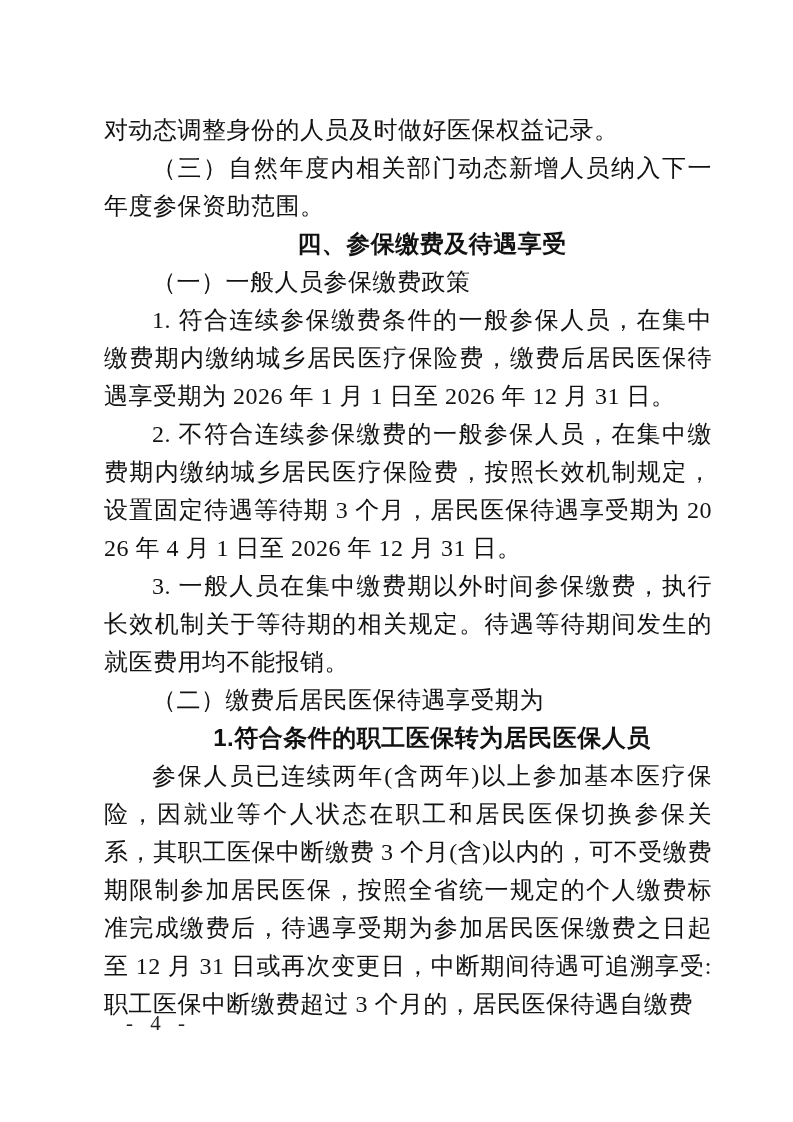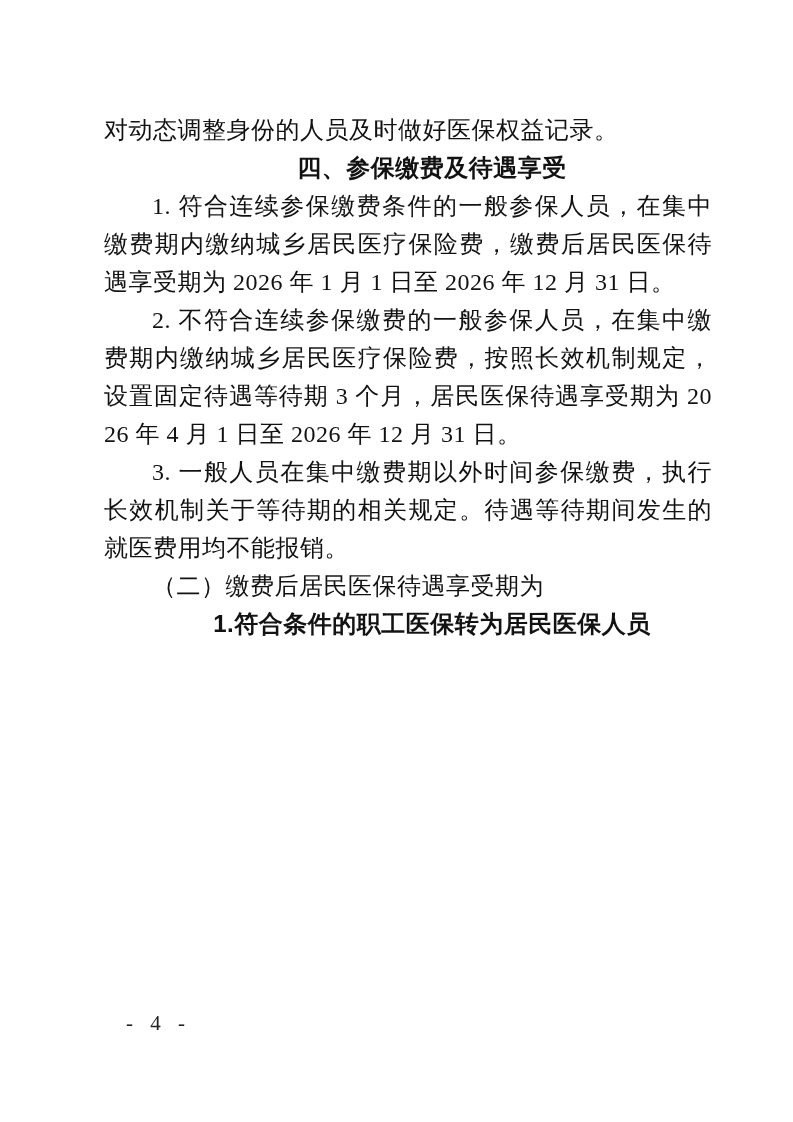--- a/index.html
+++ b/index.html
@@ -58,22 +58,25 @@
     font-family: "Liberation Serif", "DejaVu Serif", serif;
     color: #222222;
   }
 </style>
 </head>
 <body>
 
 <div class="page">
   <div class="content">
     <p class="para body">对动态调整身份的人员及时做好医保权益记录。</p>
+    <p class="para body indent">（三）自然年度内相关部门动态新增人员纳入下一年度参保资助范围。</p>
     <p class="para heading-bold indent">四、参保缴费及待遇享受</p>
+    <p class="para subheading-kaiti indent">（一）一般人员参保缴费政策</p>
     <p class="para body indent">1. 符合连续参保缴费条件的一般参保人员，在集中缴费期内缴纳城乡居民医疗保险费，缴费后居民医保待遇享受期为 2026 年 1 月 1 日至 2026 年 12 月 31 日。</p>
     <p class="para body indent">2. 不符合连续参保缴费的一般参保人员，在集中缴费期内缴纳城乡居民医疗保险费，按照长效机制规定，设置固定待遇等待期 3 个月，居民医保待遇享受期为 2026 年 4 月 1 日至 2026 年 12 月 31 日。</p>
     <p class="para body indent">3. 一般人员在集中缴费期以外时间参保缴费，执行长效机制关于等待期的相关规定。待遇等待期间发生的就医费用均不能报销。</p>
     <p class="para subheading-kaiti indent">（二）缴费后居民医保待遇享受期为</p>
     <p class="para heading-bold indent">1.符合条件的职工医保转为居民医保人员</p>
+    <p class="para body indent">参保人员已连续两年(含两年)以上参加基本医疗保险，因就业等个人状态在职工和居民医保切换参保关系，其职工医保中断缴费 3 个月(含)以内的，可不受缴费期限制参加居民医保，按照全省统一规定的个人缴费标准完成缴费后，待遇享受期为参加居民医保缴费之日起至 12 月 31 日或再次变更日，中断期间待遇可追溯享受:职工医保中断缴费超过 3 个月的，居民医保待遇自缴费</p>
   </div>
 
   <div class="page-number">- 4 -</div>
 </div>
 
 </body></html>

